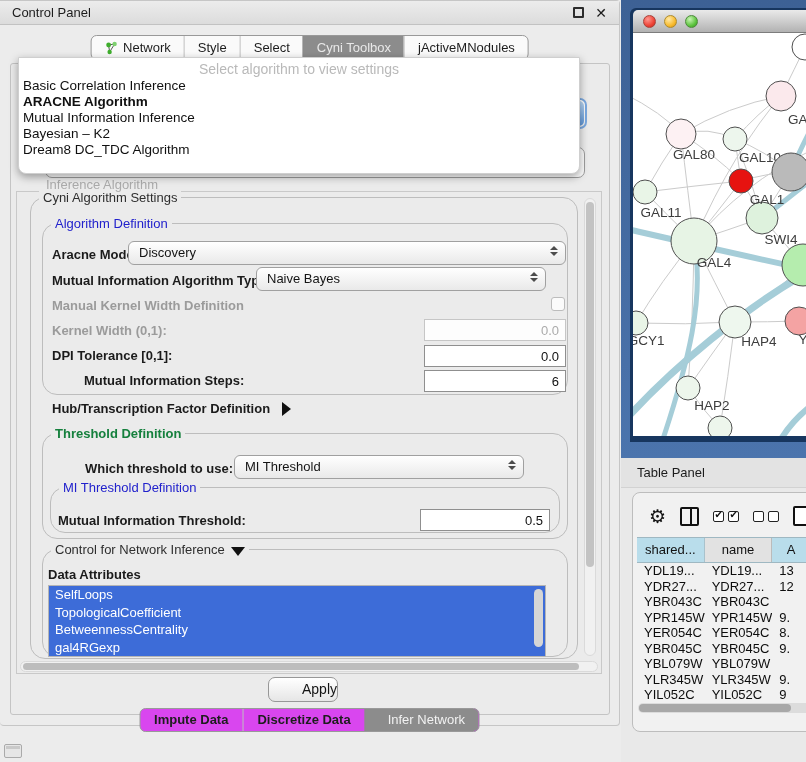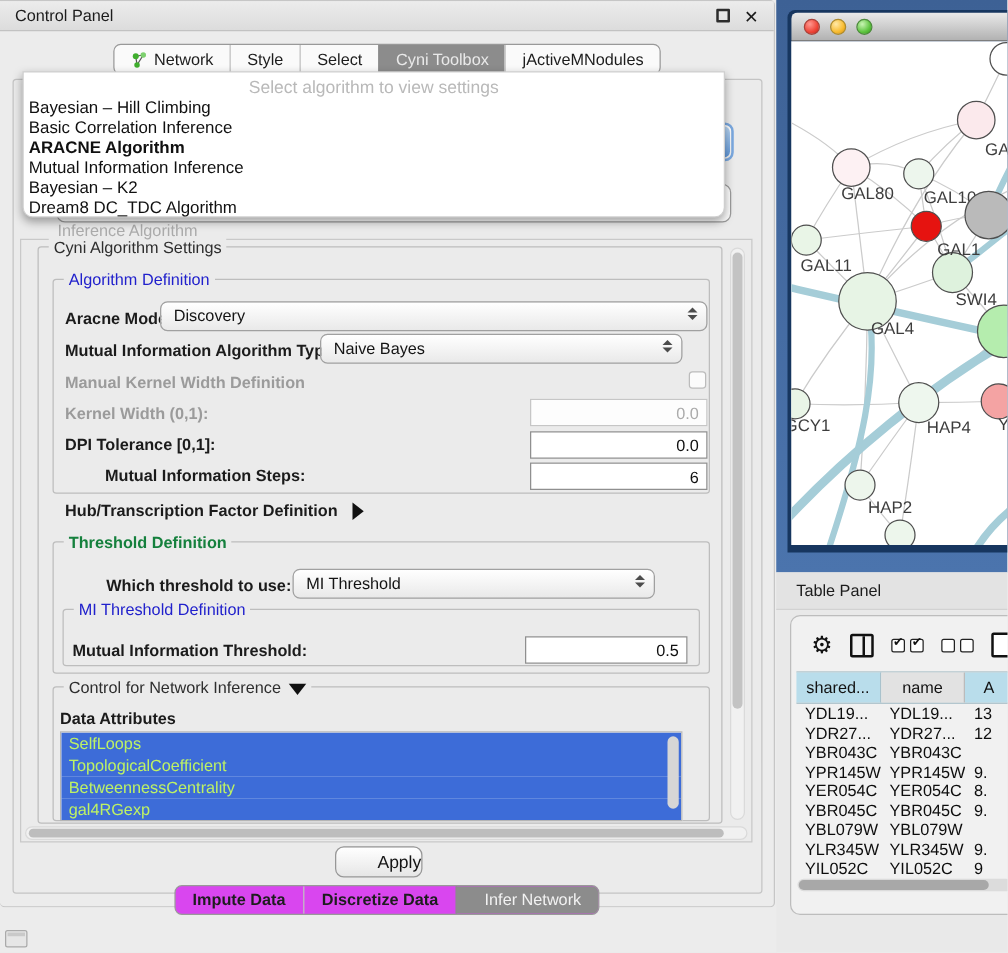--- a/index.html
+++ b/index.html
@@ -31,21 +31,21 @@
   #ghost-label { left:46px; top:176px; font-size:13px; color:#ababab; z-index:2; }
 
   
   #algo-dropdown { left:18px; top:56px; width:562px; height:117px; background:#ffffff; border:1px solid #cfcfcf; border-radius:0 0 8px 8px; box-shadow:0 3px 8px rgba(0,0,0,.35); z-index:50; }
   #dd-prompt { text-align:center; font-size:14px; color:#b9b9b9; padding-top:3px; height:20px; }
   .dd-item { font-size:13.5px; color:#101010; line-height:16.1px; padding-left:4px; white-space:nowrap; }
   .dd-selected { font-weight:bold; }
 
   
   #settings-scrollpane { left:16px; top:190px; width:586px; height:483px; border:1px solid #c9c9c9; background:#ebebeb; }
-  .group { position:absolute; border:1px solid #bdbdbd; border-radius:3px; }
+  .group { position:absolute; border:1px solid #bdbdbd; border-radius:15px; }
   .group-title { position:absolute; top:-8px; left:8px; background:#ebebeb; padding:0 4px; font-size:13px; color:#2e2e2e; white-space:nowrap; }
   .gt-blue  { color:#2121cc; }
   .gt-green { color:#15803d;font-weight:bold; }
   #g-cyni      { left:30px;  top:196px; width:548px; height:462px; }
   #g-algdef    { left:42px;  top:222px; width:526px; height:172px; }
   #g-threshold { left:42px;  top:432px; width:526px; height:106px; }
   #g-mithr     { left:50px;  top:486px; width:510px; height:46px; }
   #g-sources   { left:42px;  top:548px; width:526px; height:108px; }
 
   .flabel { position:absolute; font-size:13px; font-weight:bold; color:#1b1b1b; white-space:nowrap; }
@@ -58,21 +58,21 @@
   .tfield:disabled, .tfield.disabled { color:#ababab; border-color:#c6c6c6; background:#fdfdfd; }
   .checkbox { position:absolute; width:14px; height:14px; border:1px solid #bcbcbc; border-radius:3px; background:#fbfbfb; }
 
   #hub-row { position:absolute; left:52px; top:400px; font-size:13px; font-weight:bold; color:#1b1b1b; }
   .tri-right { display:inline-block; width:0; height:0; border-top:7px solid transparent; border-bottom:7px solid transparent; border-left:9px solid #111; margin-left:8px; vertical-align:-3px; }
   .tri-dn-title { display:inline-block; width:0; height:0; border-left:7px solid transparent; border-right:7px solid transparent; border-top:9px solid #111; margin-left:6px; vertical-align:-2px; }
 
   #attr-heading { position:absolute; left:48px; top:566px; font-size:13px; font-weight:bold; color:#1b1b1b; }
   #attr-list { position:absolute; left:48px; top:584px; width:498px; height:72px; background:#ffffff; border:1px solid #b5b5b5; overflow:hidden; }
   .attr-item { font-size:13px; line-height:17.5px; padding-left:6px; color:#111; }
-  .attr-selected { background:#3d6cd8; color:#bef264; }
+  .attr-selected { background:#3d6cd8; color:#ffffff; }
   #attr-vscroll { position:absolute; right:2px; top:3px; width:9px; height:58px; background:#d6d6d6; border-radius:5px; }
 
   .vscroll { position:absolute; left:584px; top:197px; width:12px; height:458px; background:#f1f1f1; border:1px solid #dadada; border-radius:6px; }
   .vscroll .thumb { position:absolute; left:1px; top:3px; width:8px; height:365px; background:#c3c3c3; border-radius:5px; }
   .hscroll { position:absolute; left:20px; top:660px; width:578px; height:11px; background:#f1f1f1; border:1px solid #dadada; border-radius:6px; }
   .hscroll .thumb { position:absolute; left:2px; top:1px; width:556px; height:7px; background:#bdbdbd; border-radius:5px; }
 
   #apply-btn { position:absolute; left:268px; top:676px; width:70px; height:25px; background:linear-gradient(#ffffff,#e6e6e6); border:1px solid #979797; border-radius:7px; font-size:14px; color:#141414; text-align:right; line-height:23px; }
 
   #bottom-tabs { top:707px; left:50%; transform:translateX(-50%); display:flex; height:24px; border:1px solid #999; border-radius:6px; overflow:hidden; background:#d946ef; z-index:5; }
@@ -326,21 +326,20 @@
 
   <div class="abs" id="combo-algo-hidden">
       <span class="stepper"></span>
     </div>
   <div class="abs" id="combo-net-hidden">gal-filtered sif default node</div>
   <div class="abs" id="ghost-label">Inference Algorithm</div>
 
   <div class="abs" id="algo-dropdown">
     <div id="dd-prompt">Select algorithm to view settings</div>
     <div>
-        <div class="dd-item">Bayesian – Hill Climbing</div>
         <div class="dd-item">Basic Correlation Inference</div>
         <div class="dd-item dd-selected">ARACNE Algorithm</div>
         <div class="dd-item">Mutual Information Inference</div>
         <div class="dd-item">Bayesian – K2</div>
         <div class="dd-item">Dream8 DC_TDC Algorithm</div>
       </div>
   </div>
 
   <div class="abs" id="settings-scrollpane"></div>
 

